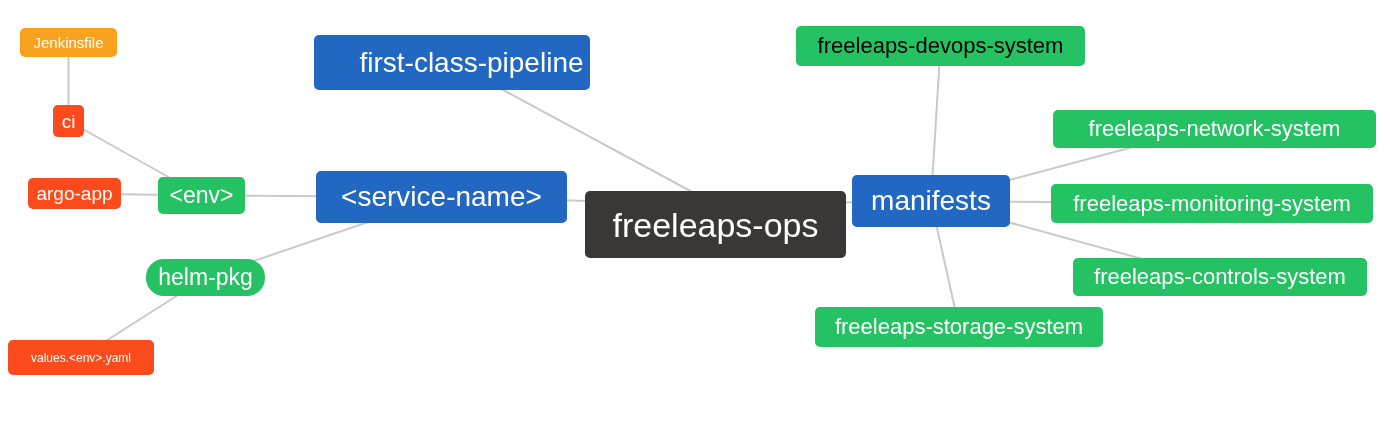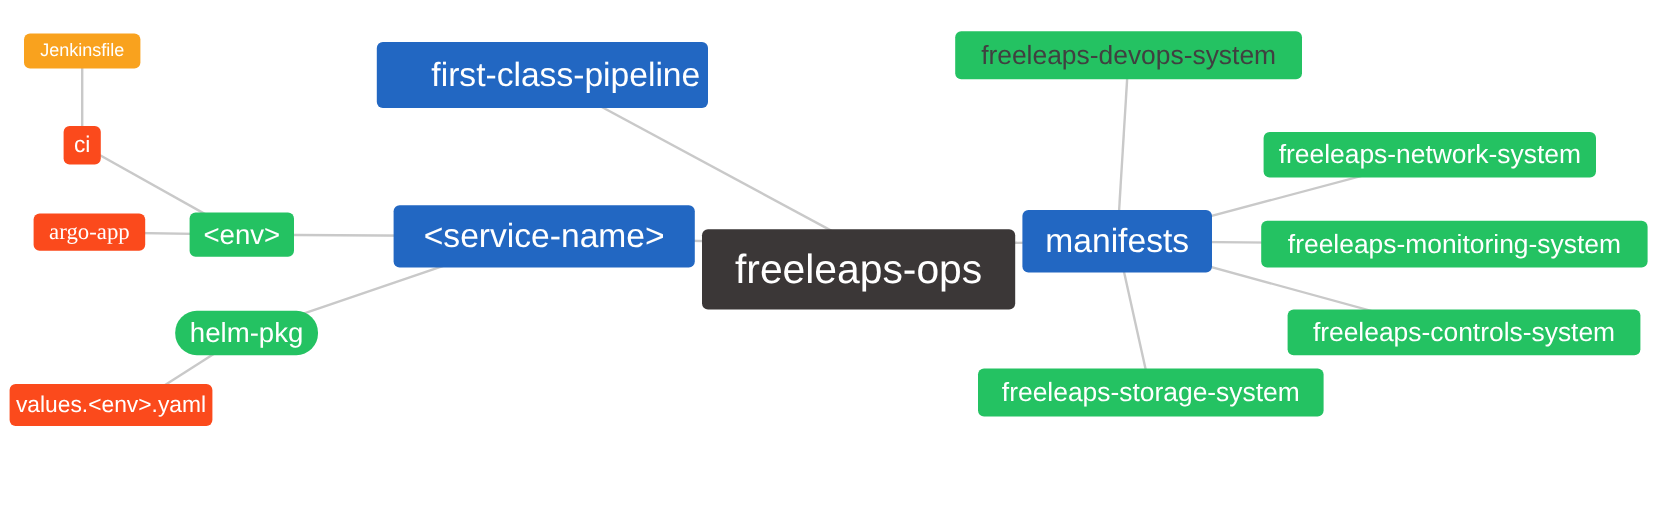--- a/index.html
+++ b/index.html
@@ -51,27 +51,27 @@
       <line x1="715.5" y1="204.5" x2="931" y2="201" stroke="#c9c9c9" stroke-width="2"></line>
       <line x1="931" y1="201" x2="940.5" y2="46" stroke="#c9c9c9" stroke-width="2"></line>
       <line x1="931" y1="201" x2="1200.5" y2="129" stroke="#c9c9c9" stroke-width="2"></line>
       <line x1="931" y1="201" x2="1212" y2="203.5" stroke="#c9c9c9" stroke-width="2"></line>
       <line x1="931" y1="201" x2="1208" y2="277" stroke="#c9c9c9" stroke-width="2"></line>
       <line x1="931" y1="201" x2="959" y2="327" stroke="#c9c9c9" stroke-width="2"></line>
     </svg>
   <div id="nodes">
       <div class="node" style="left: 585px; top: 171px; width: 261px; height: 67px; font-size: 34px; background: rgb(59, 55, 55); color: rgb(255, 255, 255); margin-top: 20px;">freeleaps-ops</div>
       <div class="node" style="left: 314px; top: 35px; width: 276px; height: 55px; font-size: 28px; background: rgb(34, 103, 194); color: rgb(255, 255, 255); padding-left: 39px;">first-class-pipeline</div>
-      <div class="node" style="left: 328px; top: 171px; width: 251px; height: 52px; font-size: 28px; background: rgb(34, 103, 194); color: rgb(255, 255, 255);">&lt;service-name&gt;</div>
+      <div class="node" style="left: 316px; top: 171px; width: 251px; height: 52px; font-size: 28px; background: rgb(34, 103, 194); color: rgb(255, 255, 255);">&lt;service-name&gt;</div>
       <div class="node" style="left: 852px; top: 175px; width: 158px; height: 52px; font-size: 28px; background: rgb(34, 103, 194); color: rgb(255, 255, 255);">manifests</div>
       <div class="node" style="left: 158px; top: 177px; width: 87px; height: 37px; font-size: 23px; background: rgb(36, 194, 98); color: rgb(255, 255, 255);">&lt;env&gt;</div>
       <div class="node" style="left: 146px; top: 259px; width: 119px; height: 37px; font-size: 23px; background: rgb(36, 194, 98); color: rgb(255, 255, 255); border-radius: 18px;">helm-pkg</div>
-      <div class="node" style="left: 796px; top: 26px; width: 289px; height: 40px; font-size: 22px; background: rgb(36, 194, 98); color: #404040;">freeleaps-devops-system</div>
-      <div class="node" style="left: 1053px; top: 110px; width: 277px; height: 38px; font-size: 22px; background: rgb(36, 194, 98); color: rgb(255, 255, 255);">freeleaps-network-system</div>
+      <div class="node" style="left: 796px; top: 26px; width: 289px; height: 40px; font-size: 22px; background: rgb(36, 194, 98); color: #000000;">freeleaps-devops-system</div>
+      <div class="node" style="left: 1053px; top: 110px; width: 323px; height: 38px; font-size: 22px; background: rgb(36, 194, 98); color: rgb(255, 255, 255);">freeleaps-network-system</div>
       <div class="node" style="left: 1051px; top: 184px; width: 322px; height: 39px; font-size: 22px; background: rgb(36, 194, 98); color: rgb(255, 255, 255);">freeleaps-monitoring-system</div>
       <div class="node" style="left: 1061px; top: 258px; width: 294px; height: 38px; font-size: 22px; background: rgb(36, 194, 98); color: rgb(255, 255, 255); margin-left: 12px;">freeleaps-controls-system</div>
       <div class="node" style="left: 815px; top: 307px; width: 288px; height: 40px; font-size: 22px; background: rgb(36, 194, 98); color: rgb(255, 255, 255);">freeleaps-storage-system</div>
       <div class="node" style="left: 53px; top: 105px; width: 31px; height: 32px; font-size: 19px; background: rgb(251, 74, 28); color: rgb(255, 255, 255);">ci</div>
-      <div class="node" style="left: 28px; top: 178px; width: 93px; height: 31px; font-size: 19px; background: rgb(251, 74, 28); color: rgb(255, 255, 255); font-family: Liberation Serif, serif;">argo-app</div>
-      <div class="node" style="left: 8px; top: 320px; width: 169px; height: 35px; font-size: 19px; background: rgb(251, 74, 28); color: rgb(255, 255, 255);">values.&lt;env&gt;.yaml</div>
+      <div class="node" style="left: 28px; top: 178px; width: 93px; height: 31px; font-size: 19px; background: rgb(251, 74, 28); color: rgb(255, 255, 255);">argo-app</div>
+      <div class="node" style="left: 8px; top: 340px; width: 146px; height: 35px; font-size: 12px; background: rgb(251, 74, 28); color: rgb(255, 255, 255);">values.&lt;env&gt;.yaml</div>
       <div class="node" style="left: 20px; top: 28px; width: 97px; height: 29px; font-size: 15px; background: rgb(249, 162, 30); color: rgb(255, 255, 255);">Jenkinsfile</div>
     </div>
 </div>
 
 </body></html>

